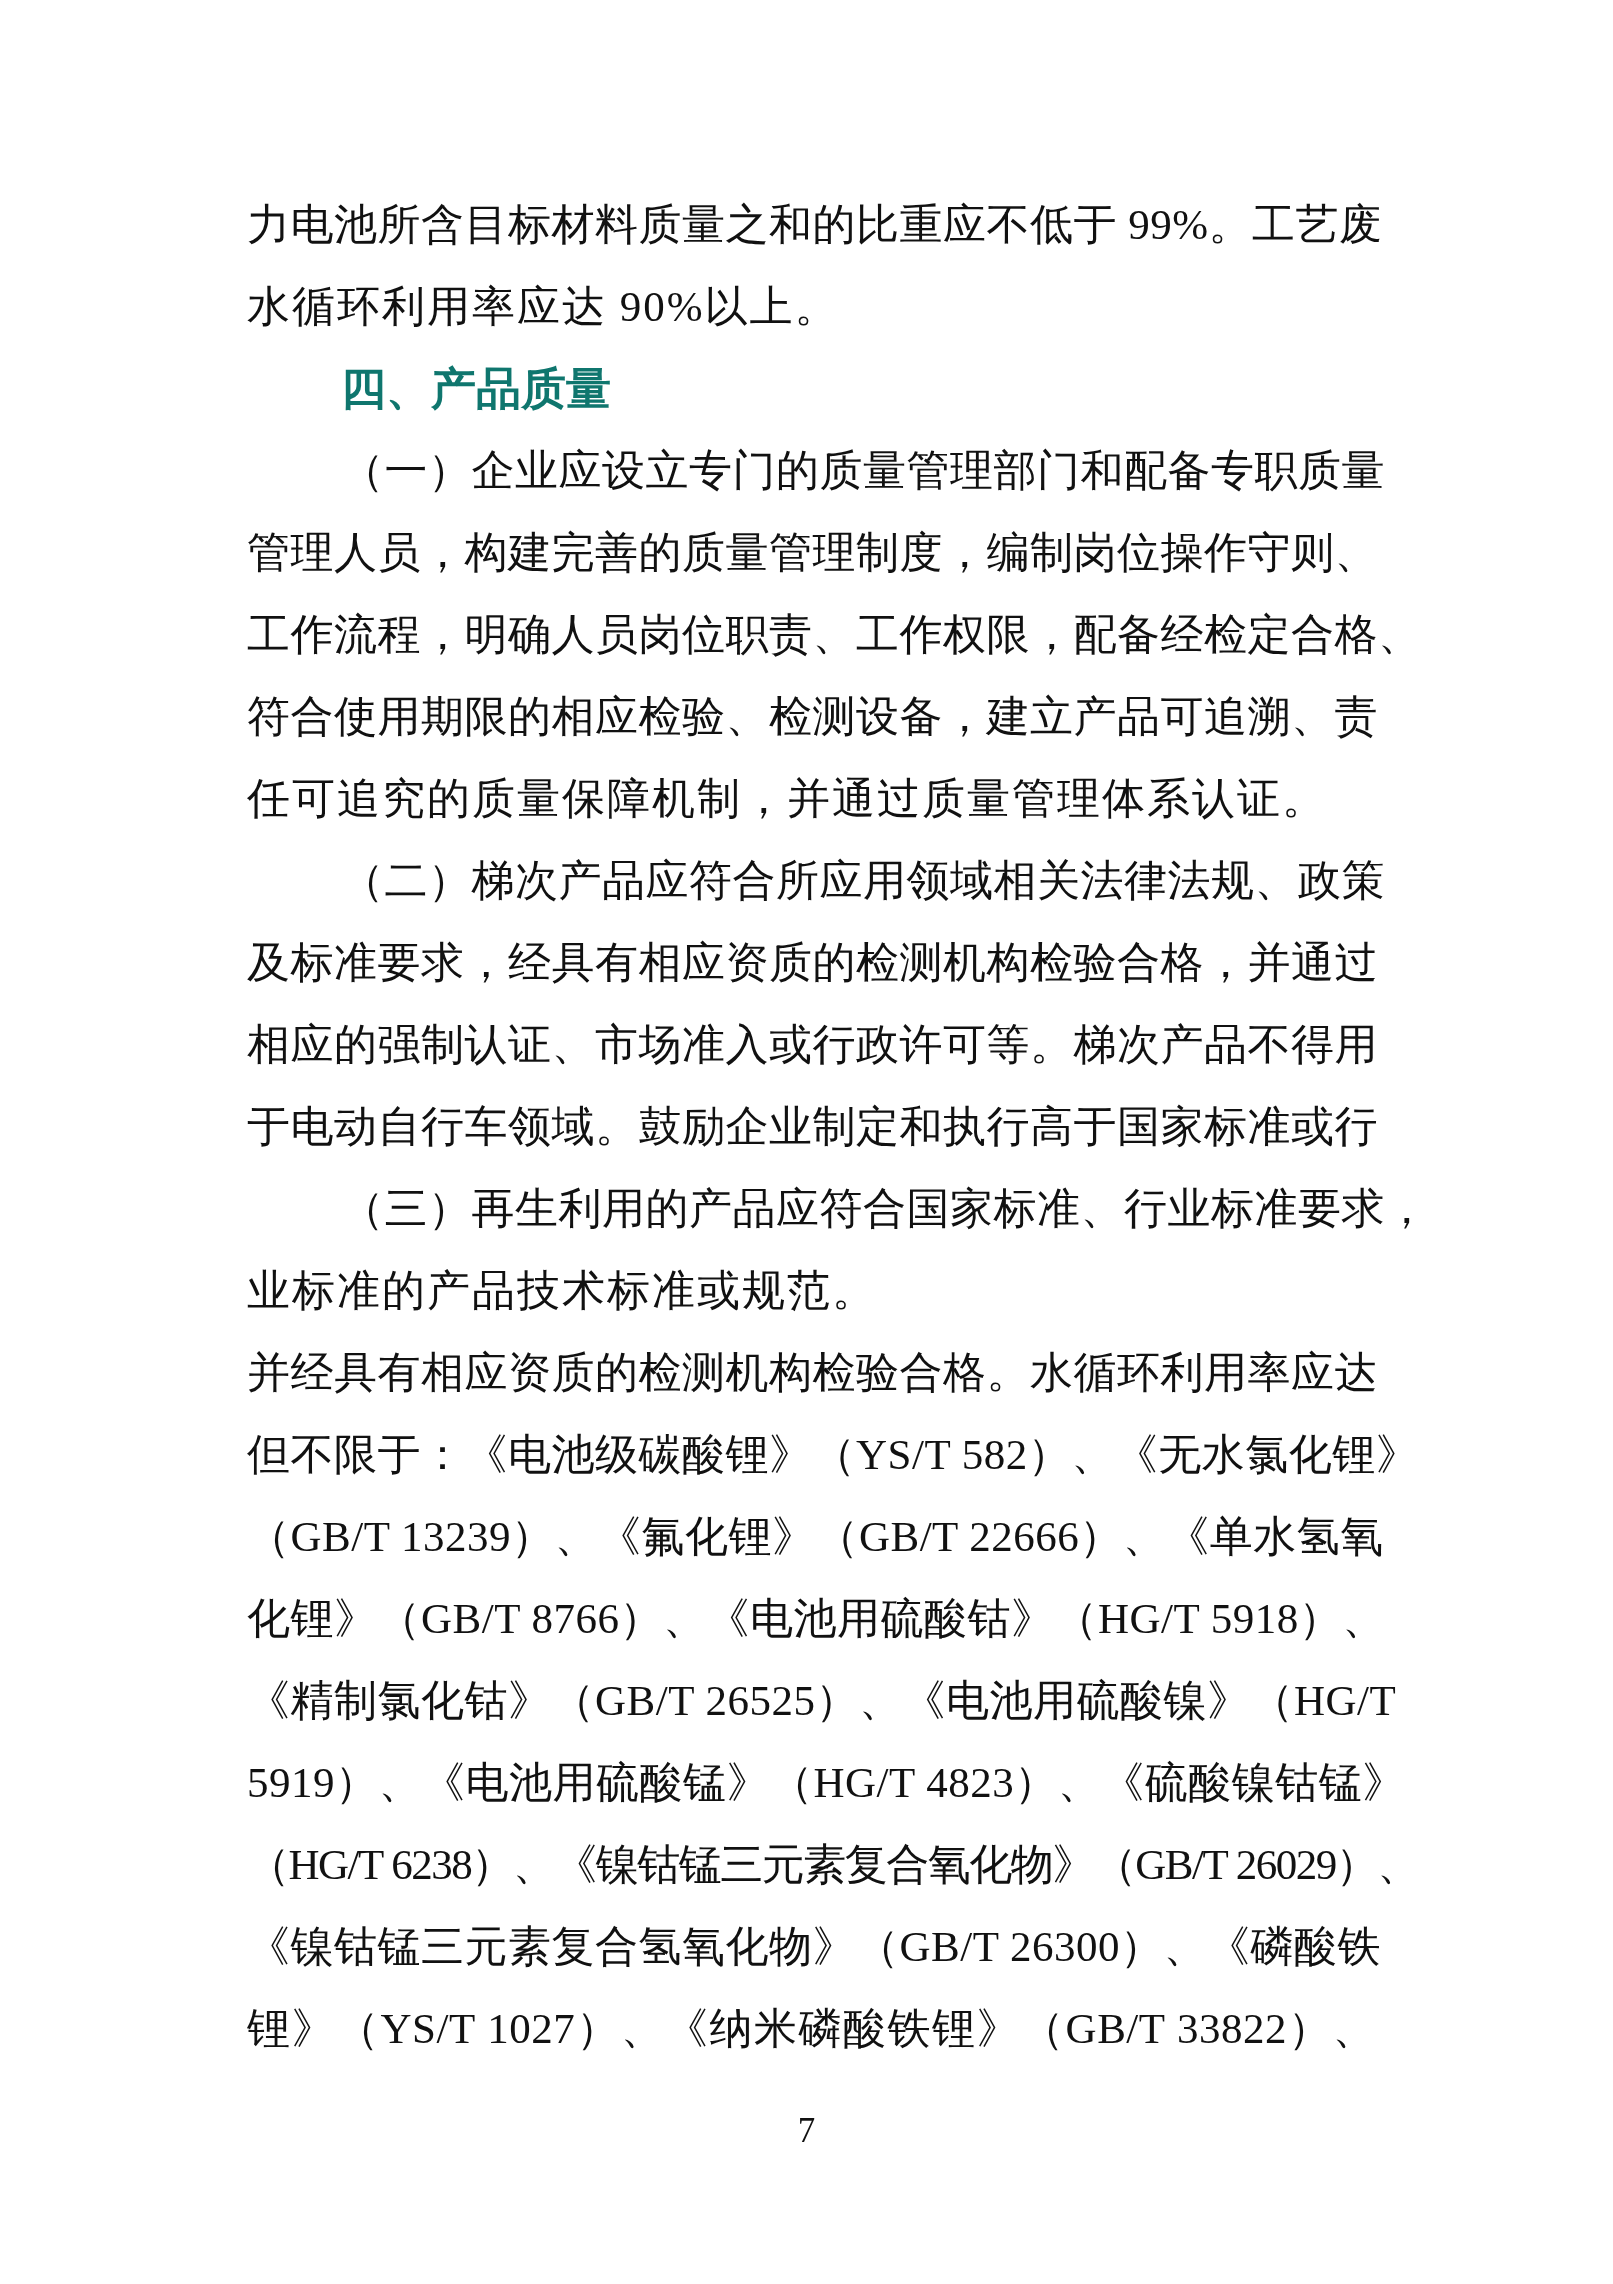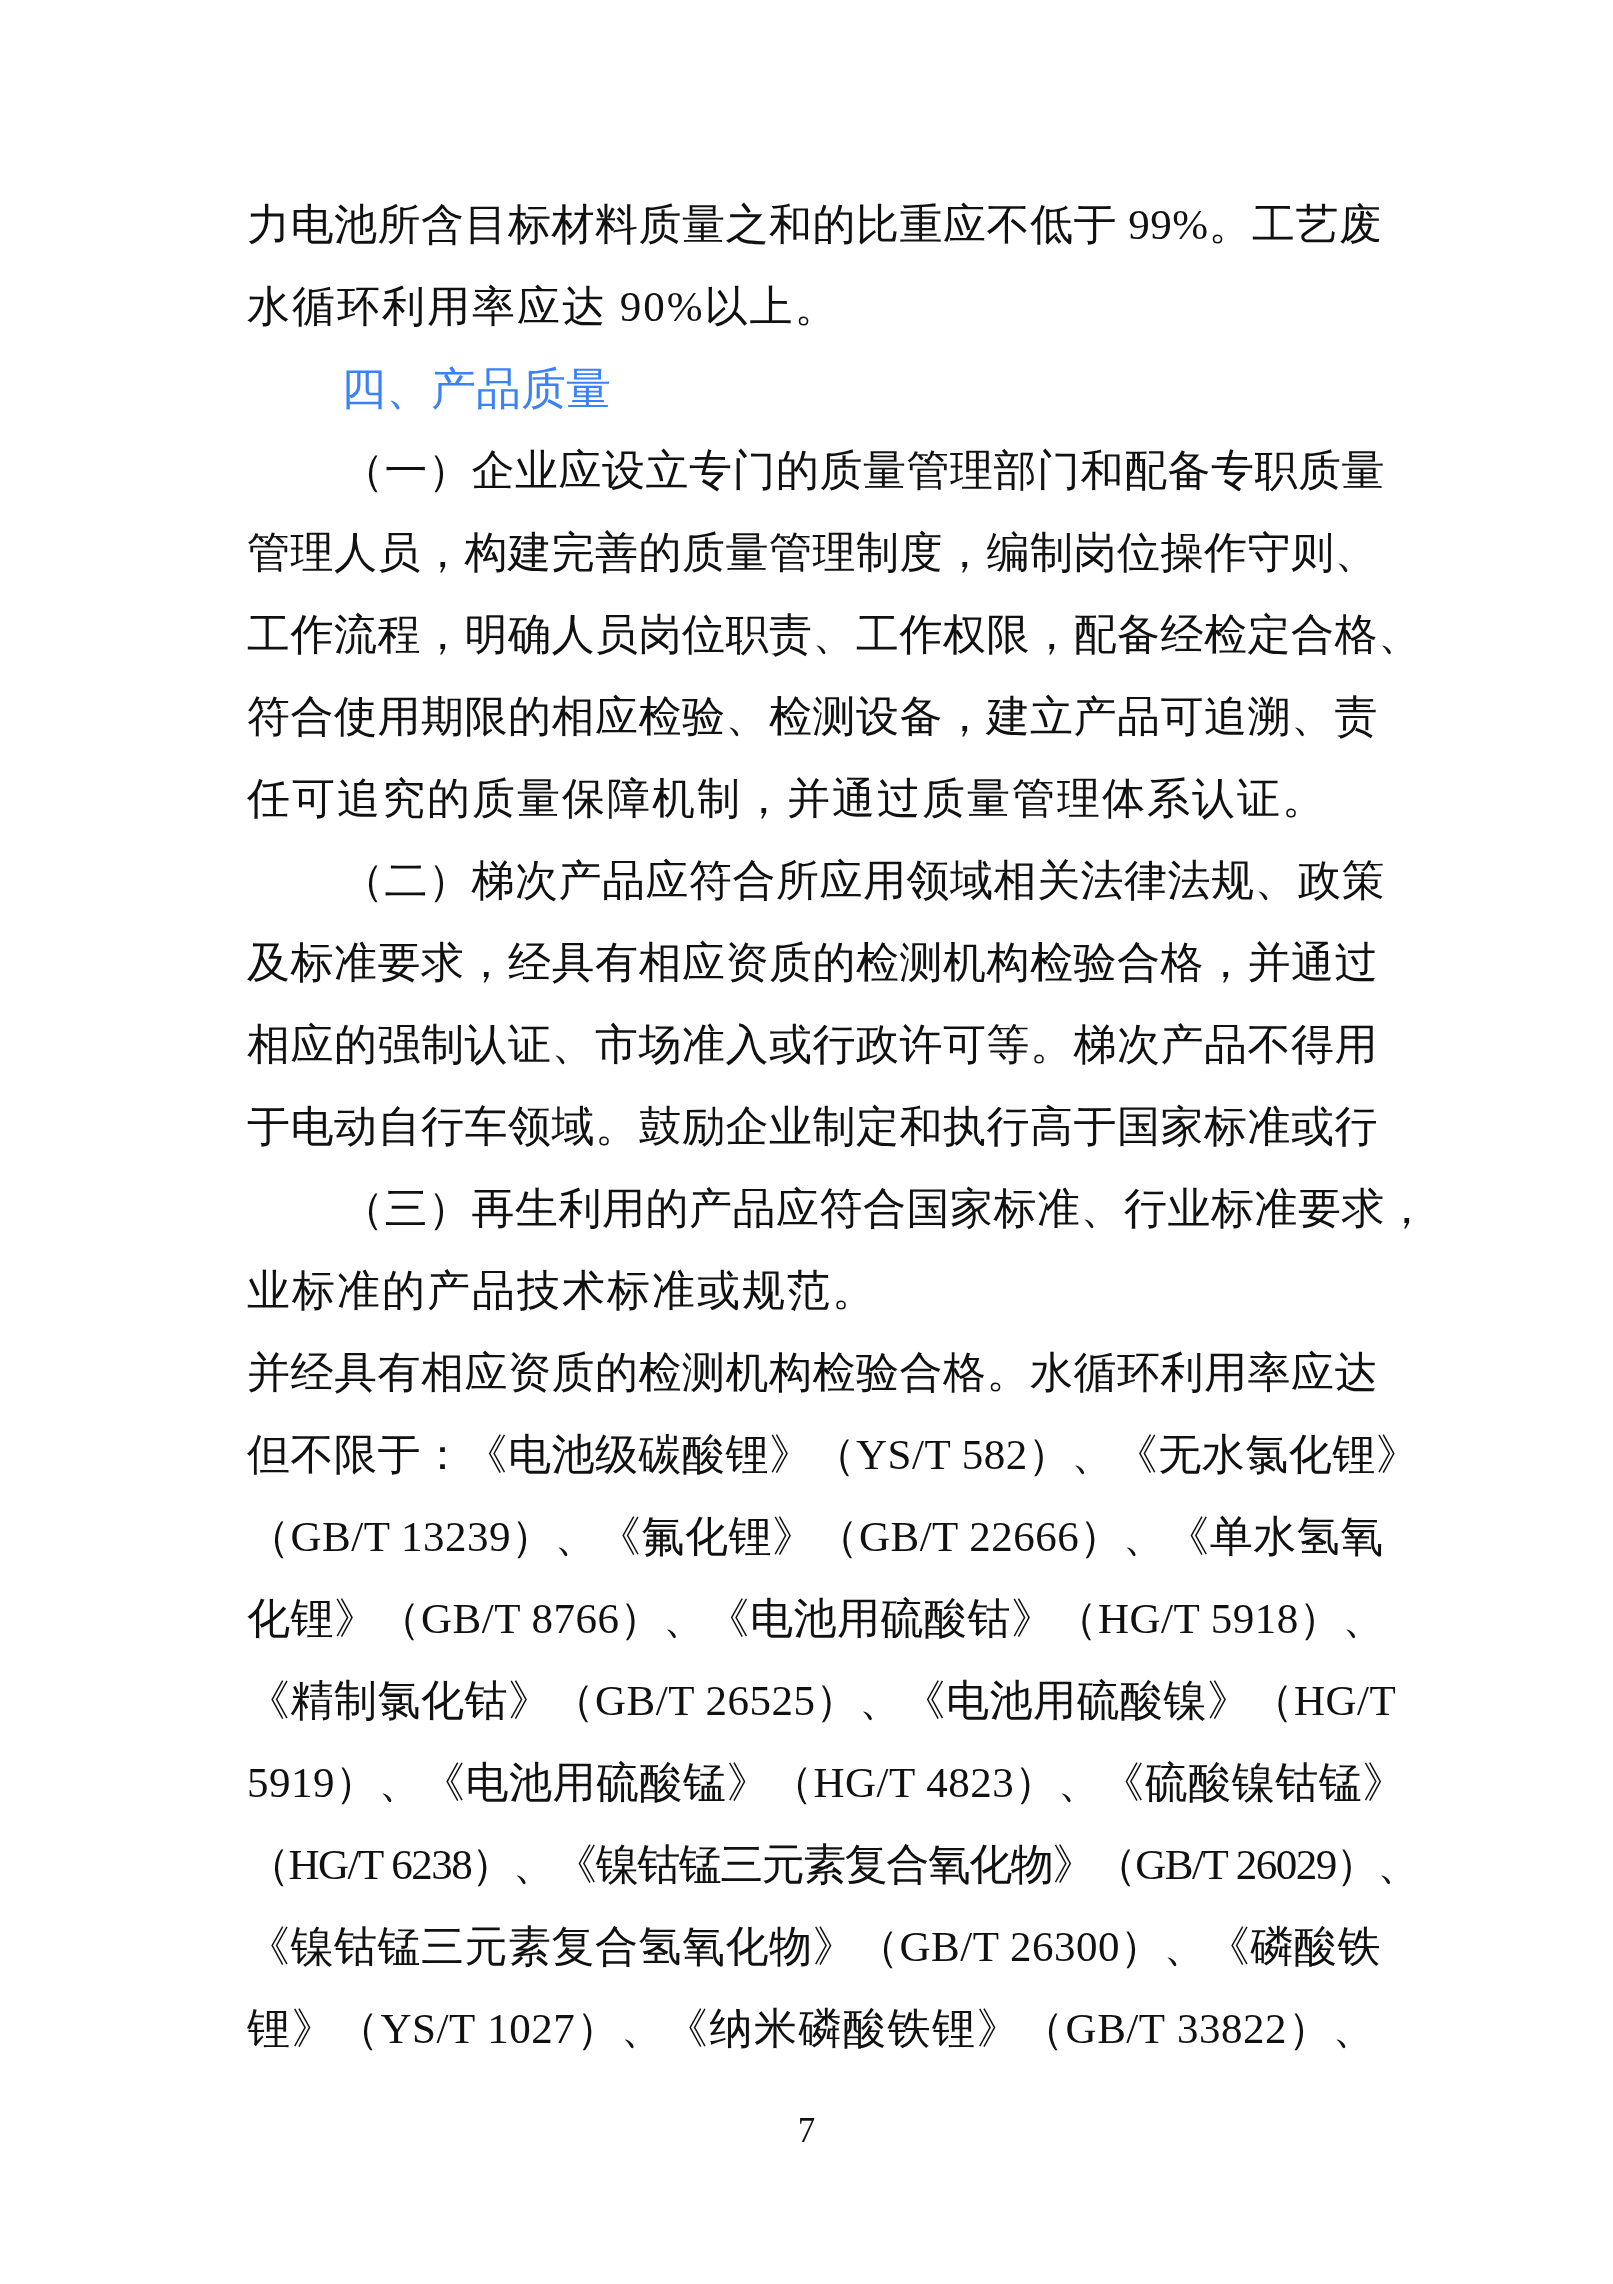--- a/index.html
+++ b/index.html
@@ -45,28 +45,28 @@
     letter-spacing: 2px;
   }
   .line.indent {
     text-indent: 94px;
   }
   .line.tight {
     letter-spacing: -1.5px;
   }
   .heading {
     font-family: "Liberation Sans", sans-serif;
-    font-weight: 400;
+    font-weight: 700;
     font-size: 45px;
     line-height: 82px;
     height: 82px;
     text-indent: 94px;
     text-align: right;
     text-align-last: left;
-    color: #3b82f6;
+    color: #0f766e;
   }
   .page-number {
     position: absolute;
     left: 0;
     top: 2109px;
     width: 1613px;
     text-align: center;
     font-size: 35px;
     line-height: 43px;
     color: #111111;

